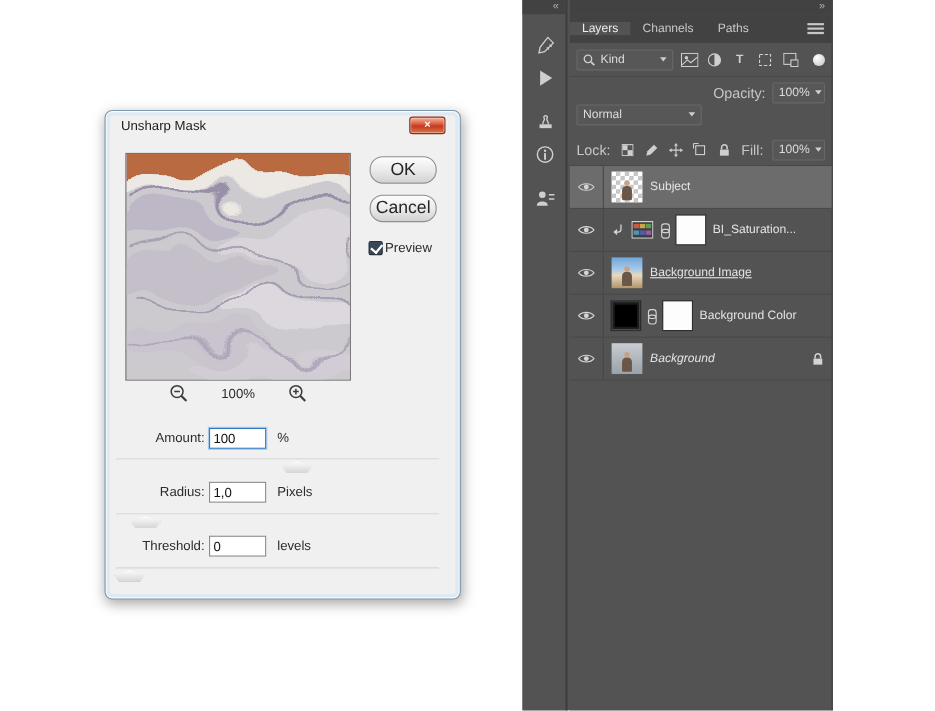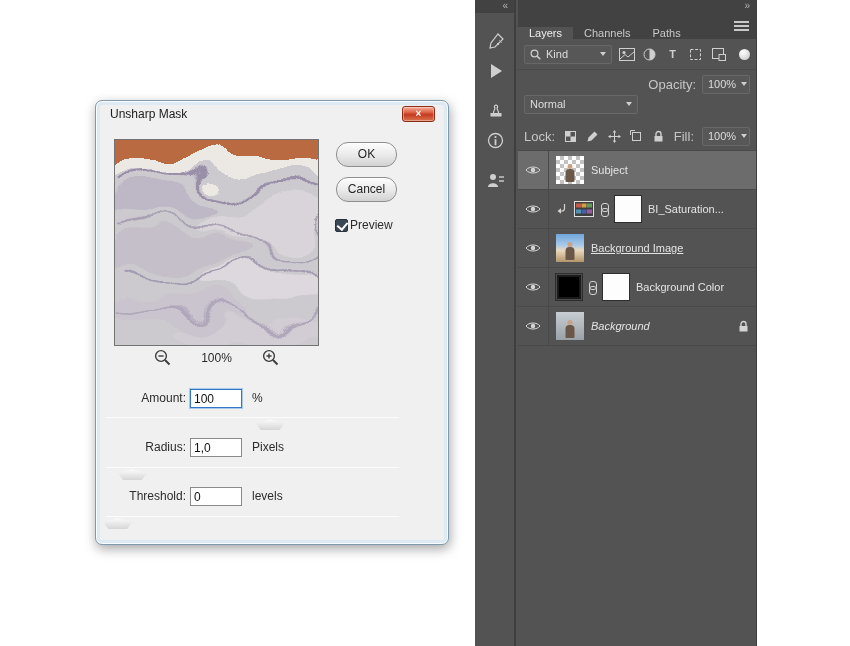--- a/index.html
+++ b/index.html
@@ -2,35 +2,35 @@
 <html><head>
 <meta charset="utf-8">
 <style>
   * { margin:0; padding:0; box-sizing:border-box; }
   html,body { width:850px; height:646px; }
   body { position:relative; background:#ffffff; overflow:hidden;
          font-family:"Liberation Sans","DejaVu Sans",sans-serif; }
   svg { display:block; }
 
   
-  .dialog { position:absolute; left:95px; top:100px; width:354px; height:445px;
+  .dialog { position:absolute; left:95px; top:100px; width:324px; height:445px;
     background:#f0f0f0; border:1px solid #7f99ad; border-radius:7px;
     box-shadow: inset 0 0 0 1px rgba(255,255,255,.85), inset 0 0 0 4px #dde9f3,
                 1px 4px 12px rgba(0,0,0,.35); }
   .titlebar { position:absolute; left:0; top:0; right:0; height:26px; border-radius:7px 7px 0 0; }
   .dlg-title { position:absolute; left:14px; top:6px; font-size:12px; color:#1b1b1b; }
   .close-btn { position:absolute; top:5px; right:13px; width:33px; height:16px; border-radius:3px;
     background:linear-gradient(#f6b09b 0%, #e06a4d 35%, #c53a20 55%, #d9764f 100%);
     border:1px solid #8c2d17; box-shadow:inset 0 0 0 1px rgba(255,255,255,.35);
     color:#fff; font-size:10px; line-height:13px; text-align:center; font-weight:bold; cursor:default; }
   .preview-img { position:absolute; left:18px; top:38px; width:205px; height:207px;
     border:1px solid #737373; overflow:hidden; background:#ccc9cf; }
   .btn { position:absolute; left:240px; width:61px; height:25px; border-radius:12px;
     background:linear-gradient(#fdfdfd, #e9e9e9 55%, #d2d2d2); border:1px solid #8f8f8f;
-    font-size:12px; color:#262626; text-align:center; line-height:23px; font-family:inherit; }
+    font-size:16px; color:#262626; text-align:center; line-height:23px; font-family:inherit; }
   .btn.ok { top:41px; }
   .btn.cancel { top:76px; }
   .chk-row { position:absolute; left:239px; top:117px; display:flex; align-items:center; gap:2px; }
   .chk-box { width:13px; height:13px; background:#3a4754; border:1px solid #27313c; border-radius:2px; position:relative; }
   .chk-box::after { content:""; position:absolute; left:3px; top:0; width:5px; height:8px;
     border:solid #fff; border-width:0 2px 2px 0; transform:rotate(40deg); }
   .chk-label { font-size:12px; color:#2c2c2c; }
   .zoom-row { position:absolute; left:18px; top:248px; width:205px; display:flex;
     align-items:center; justify-content:center; gap:30px; }
   .zoom-pct { font-size:12px; color:#2c2c2c; }
@@ -49,21 +49,21 @@
 
   
   .ps { position:absolute; left:475px; top:0; width:282px; height:646px; background:#535353; }
   .strip { position:absolute; left:0; top:0; width:41px; height:100%; background:#535353;
     border-right:2px solid #3e3e3e; }
   .bar-top { height:13px; background:#424242; color:#b2b2b2; font-size:10px; line-height:12px;
     text-align:right; padding-right:6px; }
   .strip-icon { width:41px; height:24px; display:flex; align-items:center; justify-content:center; }
   .panel { position:absolute; left:43px; top:0; right:0; height:100%; background:#535353;
     border-right:1px solid #3e3e3e; }
-  .tabbar { height:26px; background:#424242; display:flex; align-items:flex-end; position:relative; }
+  .tabbar { height:26px; background:#424242; display:flex; align-items:center; position:relative; }
   .tab { padding:0 11px; display:flex; align-items:center; font-size:11px; color:#c8c8c8; }
   .tab.active { background:#535353; color:#eeeeee; }
   .panel-menu { position:absolute; right:7px; top:8px; width:15px; display:flex; flex-direction:column; gap:2px; }
   .panel-menu i { height:2px; background:#c8c8c8; }
   .row { display:flex; align-items:center; padding:0 6px; }
   .filter-row { height:31px; gap:6px; border-bottom:1px solid #494949; }
   .dd { height:19px; background:#575757; border:1px solid #686868; border-radius:2px;
     display:flex; align-items:center; padding:0 5px; gap:5px; font-size:11px; color:#dcdcdc; }
   .dd .caret { margin-left:auto; width:0; height:0; border-left:3.5px solid transparent;
     border-right:3.5px solid transparent; border-top:4px solid #cfcfcf; }

